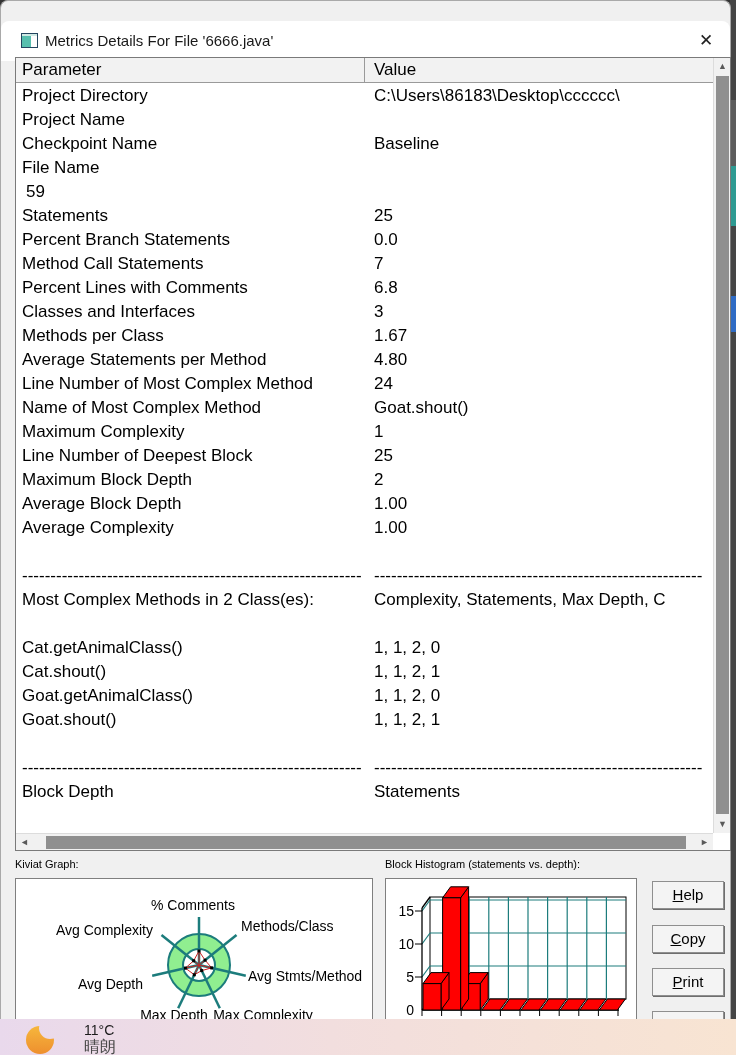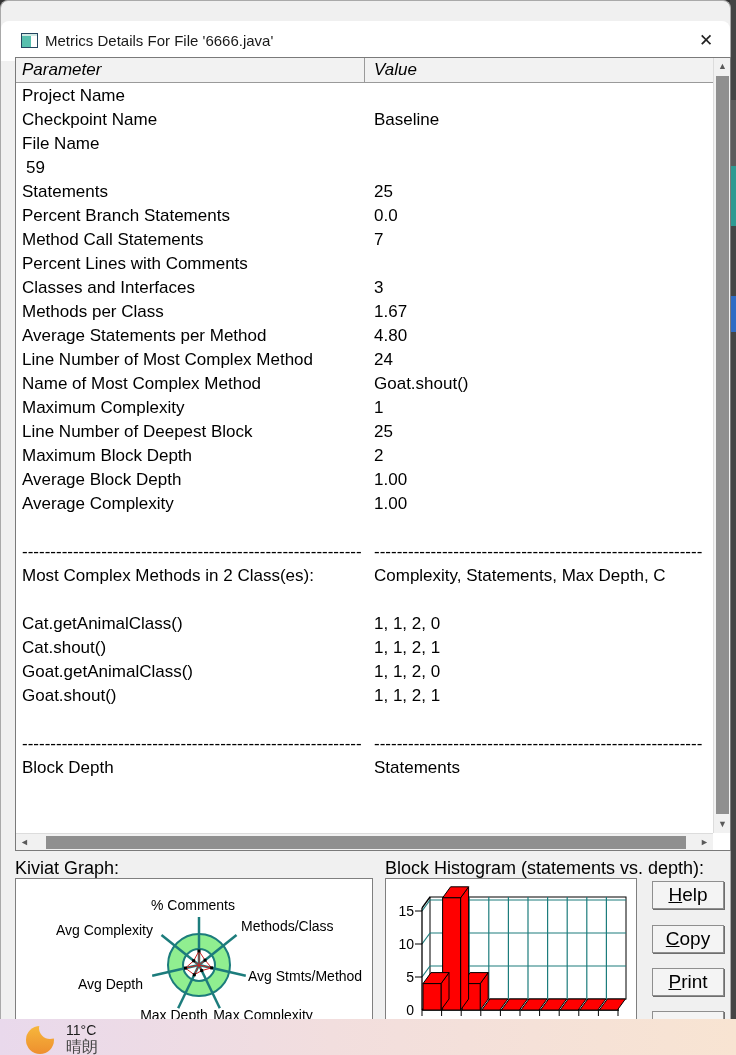--- a/index.html
+++ b/index.html
@@ -22,21 +22,21 @@
               box-shadow:inset 0 2px 0 #cfe9e4; }
   .title { position:absolute; left:44px; top:11px; font-size:15px; color:#191919; white-space:nowrap; }
   .close { position:absolute; right:13px; top:9px; font-size:17px; color:#222; width:22px; height:22px;
            text-align:center; line-height:22px; cursor:pointer; }
 
   
   .table-frame { position:absolute; left:14px; top:56px; width:716px; height:794px;
                  background:#fff; border:1px solid #7a7a7a; }
   .thead { position:absolute; left:0; top:0; right:17px; height:25px; background:#f2f2f2;
            border-bottom:1px solid #9a9a9a; display:flex; font-size:17px; color:#000; }
-  .th { line-height:24px; white-space:pre; overflow:hidden;font-style:italic; }
+  .th { line-height:24px; white-space:pre; overflow:hidden; }
   .th.param { width:348px; padding-left:6px; }
   .th.value { flex:1; border-left:1px solid #9a9a9a; padding-left:9px; }
   .tbody { position:absolute; left:0; top:26px; right:17px; bottom:17px; overflow:hidden;
            font-size:17px; color:#000; }
   .trow { display:flex; height:24px; line-height:24px; white-space:pre; }
   .trow .p { width:348px; padding-left:6px; overflow:hidden; flex:none; }
   .trow .v { flex:1; padding-left:10px; overflow:hidden; }
 
   
   .vscroll { position:absolute; right:0; top:0; width:17px; bottom:17px; background:#f1f1f1;
@@ -46,38 +46,38 @@
   .sb-btn { position:absolute; width:17px; height:17px; color:#5a5a5a; font-size:9px;
             text-align:center; line-height:17px; }
   .sb-btn.up { top:0; left:0; }
   .sb-btn.down { bottom:0; left:0; }
   .sb-btn.left { left:0; top:0; }
   .sb-btn.right { right:0; top:0; }
   .vthumb { position:absolute; left:2px; width:13px; top:18px; height:738px; background:#8f8f8f; }
   .hthumb { position:absolute; top:2px; height:13px; left:30px; width:640px; background:#8f8f8f; }
 
   
-  .panel-label { position:absolute; font-size:18px; color:#000; white-space:nowrap; }
+  .panel-label { position:absolute; font-size:11px; color:#000; white-space:nowrap; }
   .kiviat-label { left:14px; top:857px; }
   .hist-label { left:384px; top:857px; }
   .gbox { position:absolute; top:877px; background:#fff; border:1px solid #7f7f7f; overflow:hidden; }
   .kiviat-box { left:14px; width:358px; height:178px; }
   .hist-box { left:384px; width:252px; height:178px; }
 
   
   .btn { position:absolute; left:651px; width:72px; height:28px; background:#f4f4f4;
          border:1px solid #8f8f8f; box-shadow:1px 1px 0 0 #6e6e6e;
-         font-size:19px; color:#000; text-align:center; cursor:pointer; }
+         font-size:15px; color:#000; text-align:center; cursor:pointer; }
   .btn-label { display:block; line-height:26px; }
   .btn-label::first-letter { text-decoration:underline; }
 
   
   .taskbar { position:absolute; left:0; top:1019px; width:736px; height:36px;
              background:linear-gradient(90deg,#e9d9ec 0%,#f2dede 45%,#f8e4d2 100%); }
-  .weather { position:absolute; left:24px; top:2px; display:flex; cursor:pointer; }
+  .weather { position:absolute; left:24px; top:2px; display:flex; cursor:pointer;gap:18px; }
   .weather-texts { margin-left:8px; }
   .temp { font-size:14px; color:#1b1b1b; line-height:18px; }
   .cond { font-size:16px; color:#4a4a4a; line-height:16px; }
 </style>
 </head>
 <body>
 
 <div id="stage">
   <div class="desktop-strip">
     <div class="frag" style="top:100px;height:66px;background:#5c5c5c"></div>
@@ -91,28 +91,29 @@
       <span class="title">Metrics Details For File '6666.java'</span>
       <span class="close">✕</span>
     </div>
 
     <div class="table-frame">
       <div class="thead">
         <div class="th param">Parameter</div>
         <div class="th value">Value</div>
       </div>
       <div class="tbody" id="tbody">
+          <div class="trow"><span class="p">Project Directory</span><span class="v">C:\Users\86183\Desktop\cccccc\</span></div>
           <div class="trow"><span class="p">Project Name</span><span class="v"></span></div>
           <div class="trow"><span class="p">Checkpoint Name</span><span class="v">Baseline</span></div>
           <div class="trow"><span class="p">File Name</span></div>
           <div class="trow"><span class="v">59</span></div>
           <div class="trow"><span class="p">Statements</span><span class="v">25</span></div>
           <div class="trow"><span class="p">Percent Branch Statements</span><span class="v">0.0</span></div>
           <div class="trow"><span class="p">Method Call Statements</span><span class="v">7</span></div>
-          <div class="trow"><span class="p">Percent Lines with Comments</span></div>
+          <div class="trow"><span class="p">Percent Lines with Comments</span><span class="v">6.8</span></div>
           <div class="trow"><span class="p">Classes and Interfaces</span><span class="v">3</span></div>
           <div class="trow"><span class="p">Methods per Class</span><span class="v">1.67</span></div>
           <div class="trow"><span class="p">Average Statements per Method</span><span class="v">4.80</span></div>
           <div class="trow"><span class="p">Line Number of Most Complex Method</span><span class="v">24</span></div>
           <div class="trow"><span class="p">Name of Most Complex Method</span><span class="v">Goat.shout()</span></div>
           <div class="trow"><span class="p">Maximum Complexity</span><span class="v">1</span></div>
           <div class="trow"><span class="p">Line Number of Deepest Block</span><span class="v">25</span></div>
           <div class="trow"><span class="p">Maximum Block Depth</span><span class="v">2</span></div>
           <div class="trow"><span class="p">Average Block Depth</span><span class="v">1.00</span></div>
           <div class="trow"><span class="p">Average Complexity</span><span class="v">1.00</span></div>

